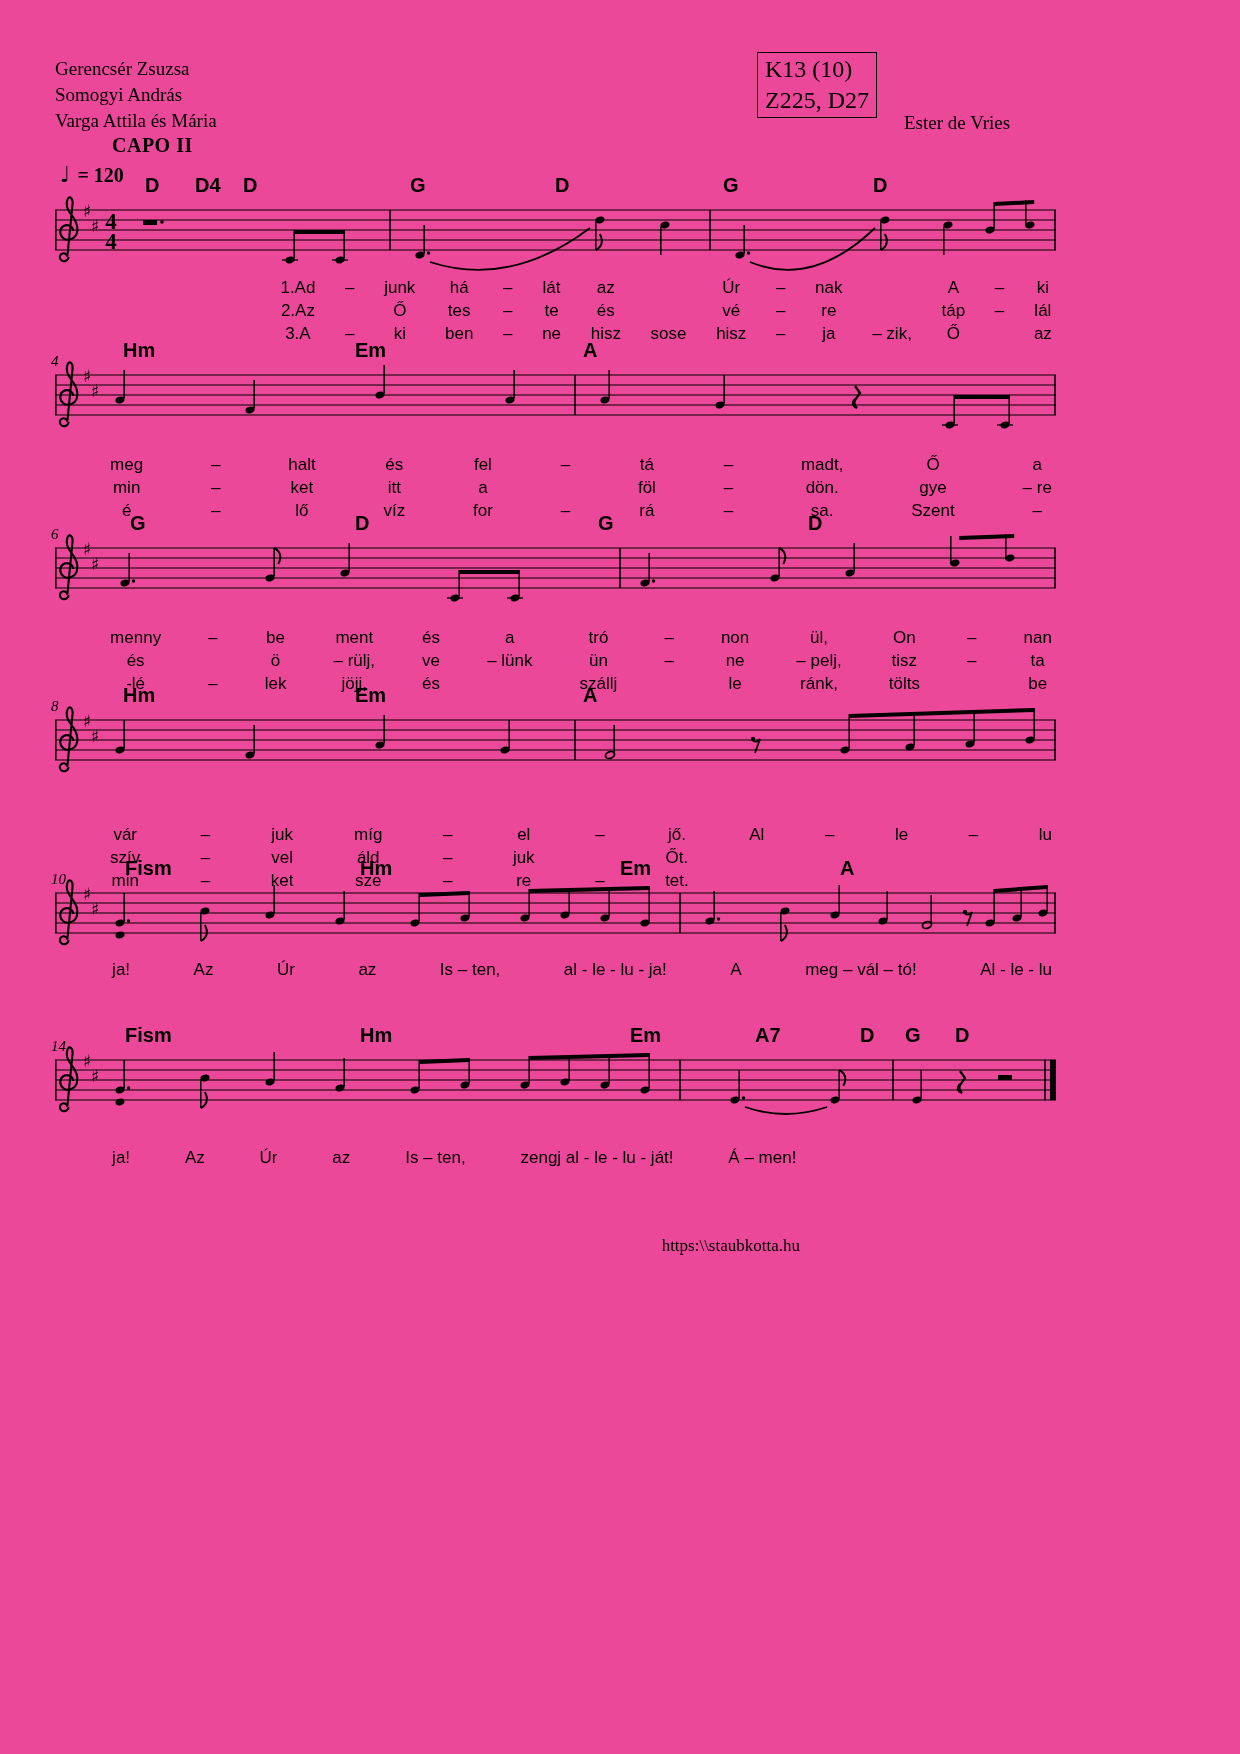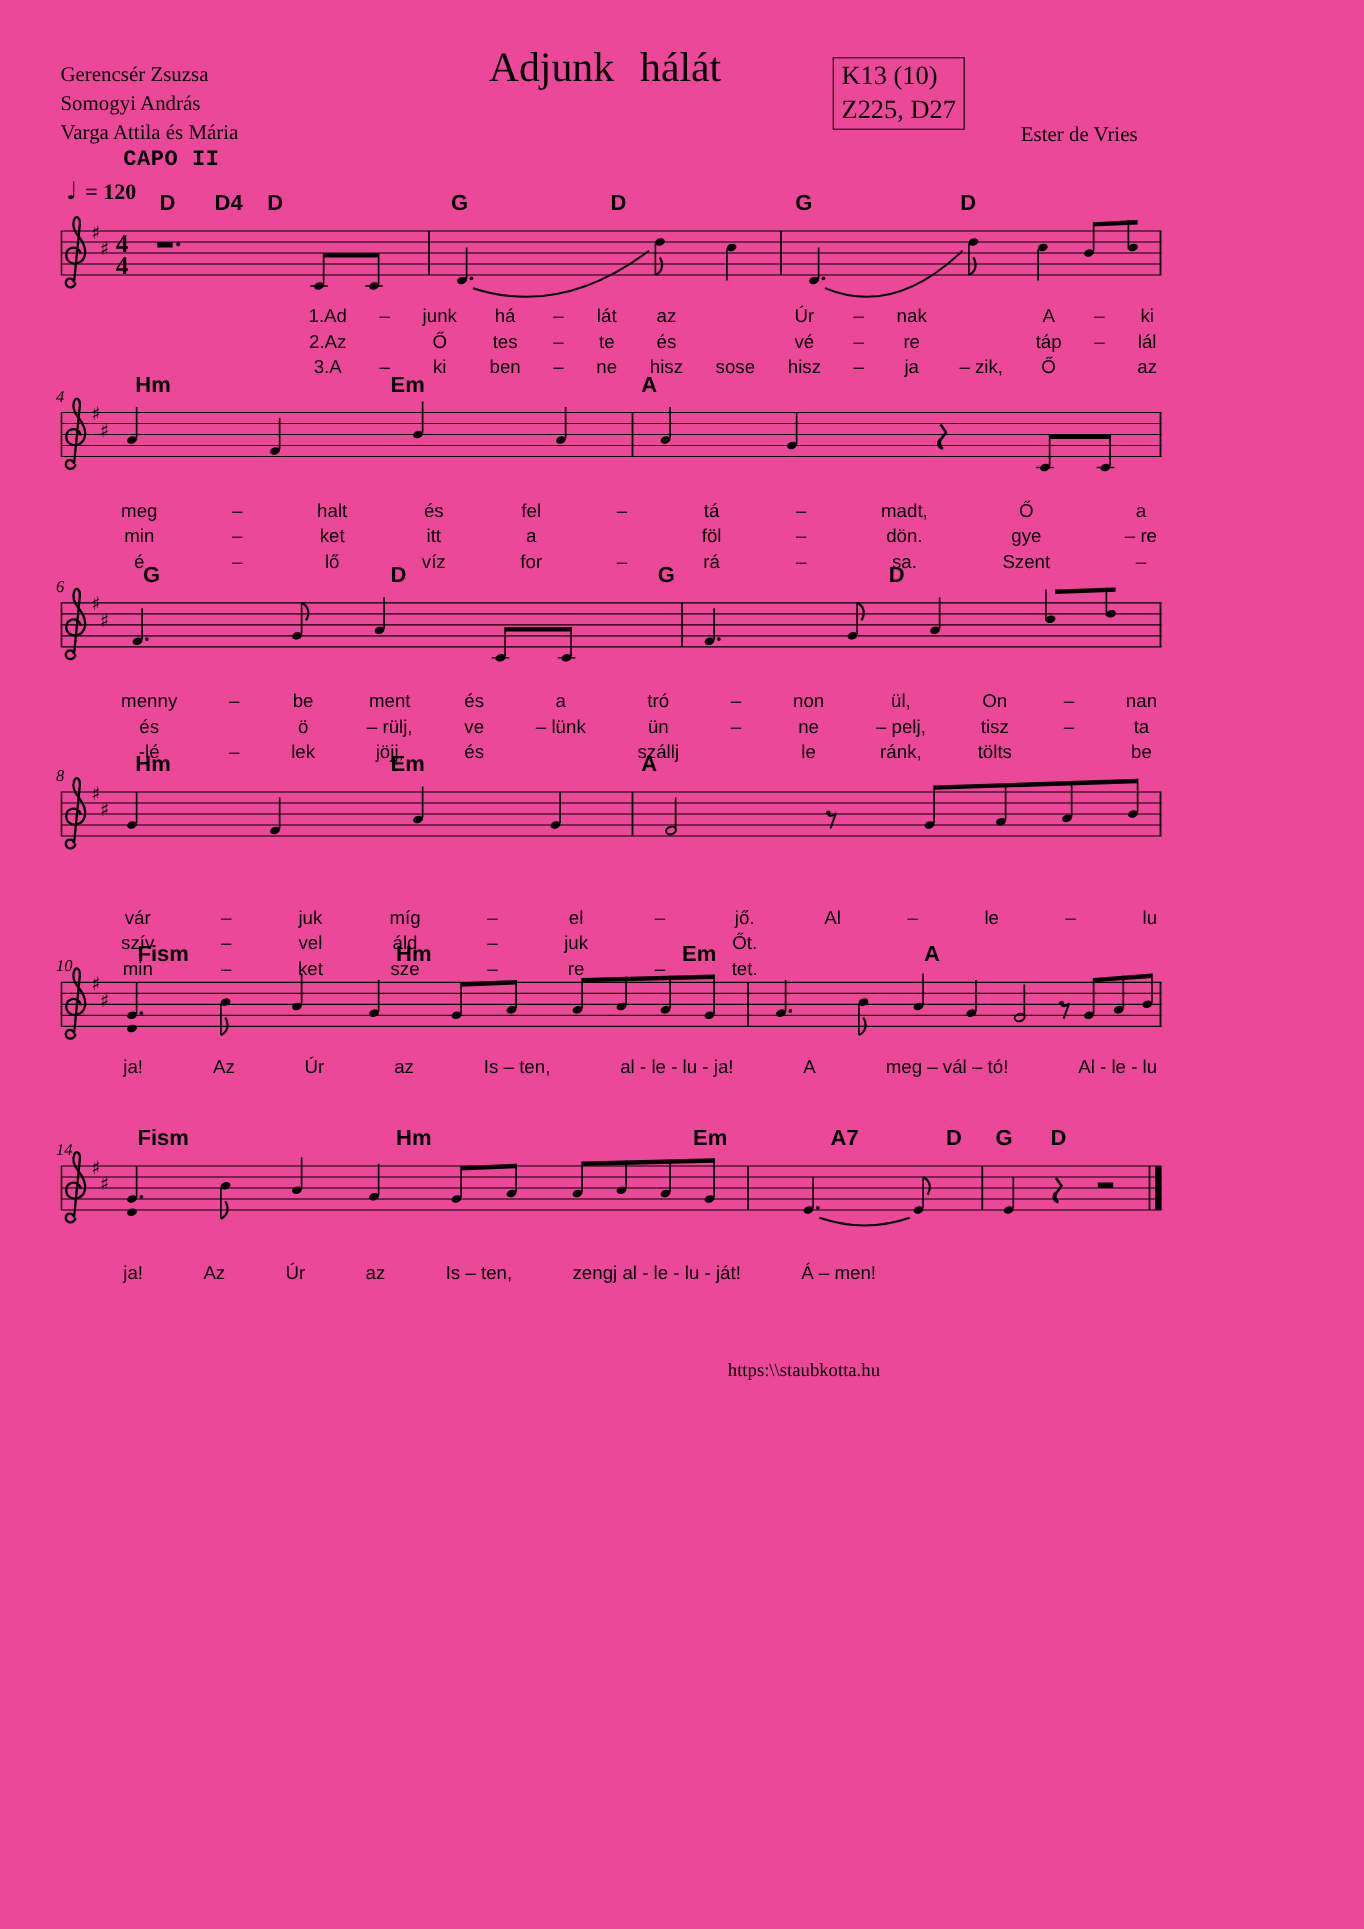--- a/index.html
+++ b/index.html
@@ -1,24 +1,24 @@
 <!DOCTYPE html>
 <html><head>
 <meta charset="utf-8">
 <style>
   html,body{margin:0;padding:0;background:#fff;}
   #page{position:relative;width:1240px;height:1754px;background:#ec4899;color:#000;
         font-family:"Liberation Serif",serif;overflow:hidden;}
   .authors{position:absolute;left:55px;top:56px;font-size:19px;line-height:26px;}
-  .capo{position:absolute;left:112px;top:134px;font-size:20px;font-weight:bold;letter-spacing:.5px;font-family:Liberation Mono, monospace;}
+  .capo{position:absolute;left:112px;top:134px;font-size:20px;font-weight:bold;letter-spacing:.5px;}
   .title{position:absolute;left:300px;top:40px;width:500px;text-align:center;
          font-size:38px;word-spacing:14px;}
   .catalog{position:absolute;left:757px;top:52px;border:1.5px solid #000;
            font-size:24px;line-height:31px;padding:1px 7px;}
-  .credit{position:absolute;left:928px;top:112px;font-size:19px;}
+  .credit{position:absolute;left:904px;top:112px;font-size:19px;}
   .tempo{position:absolute;left:60px;top:162px;font-size:20px;font-weight:bold;}
   .tempo .nicon{font-family:"DejaVu Sans",sans-serif;font-size:22px;margin-right:2px;}
   .footer{position:absolute;left:300px;top:1236px;width:500px;text-align:right;font-size:17px;}
   .system{position:absolute;left:55px;width:1002px;}
   .chord{position:absolute;top:-36px;font-family:"Liberation Sans",sans-serif;
          font-weight:bold;font-size:20px;white-space:nowrap;}
   .mnum{position:absolute;left:-4px;top:-22px;font-style:italic;font-size:15px;}
   .notation{position:absolute;left:0;top:-20px;}
   .lyrics{position:absolute;display:flex;justify-content:space-between;}
   .lyr-col{display:flex;flex-direction:column;align-items:center;}
@@ -28,21 +28,20 @@
 </head>
 <body>
 
 <div id="page">
   <div class="authors">
     <div>Gerencsér Zsuzsa</div>
     <div>Somogyi András</div>
     <div>Varga Attila és Mária</div>
   </div>
   <div class="capo">CAPO II</div>
-  <div class="title">Adjunk hálát</div>
   <div class="catalog">
     <div>K13 (10)</div>
     <div>Z225, D27</div>
   </div>
   <div class="credit">Ester de Vries</div>
   <div class="tempo">
     <span class="nicon">♩</span>
     <span>= 120</span>
   </div>
   <div id="systems">

